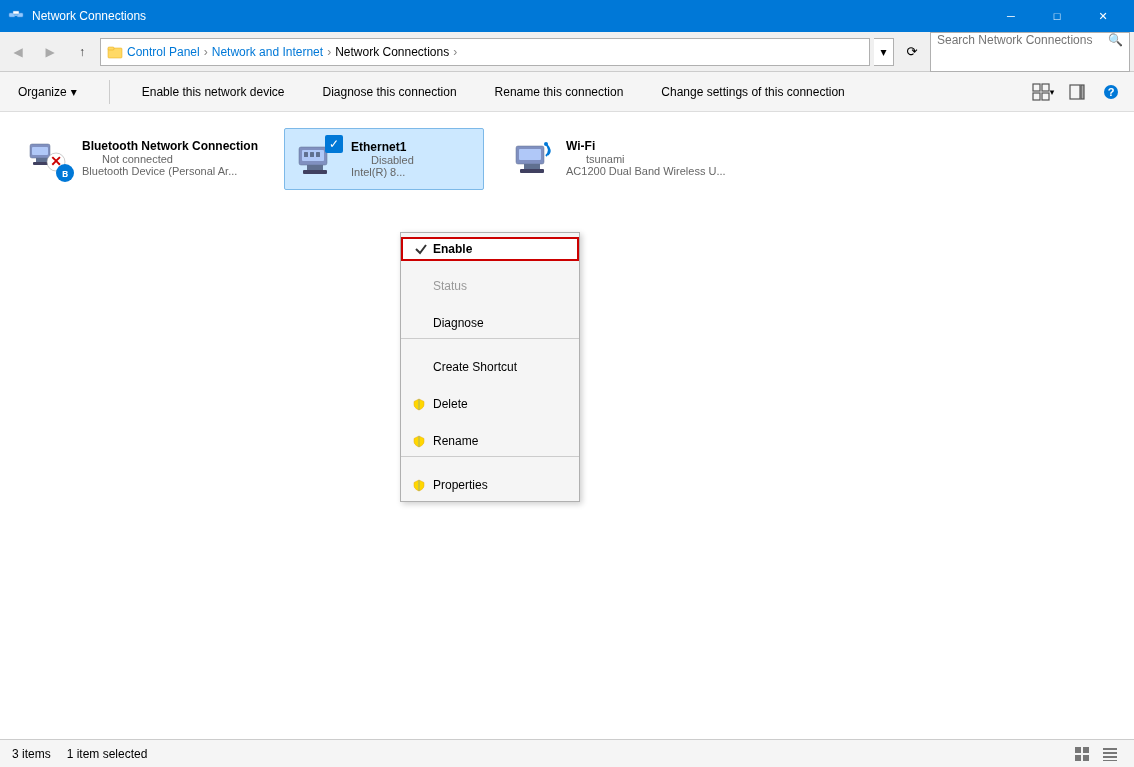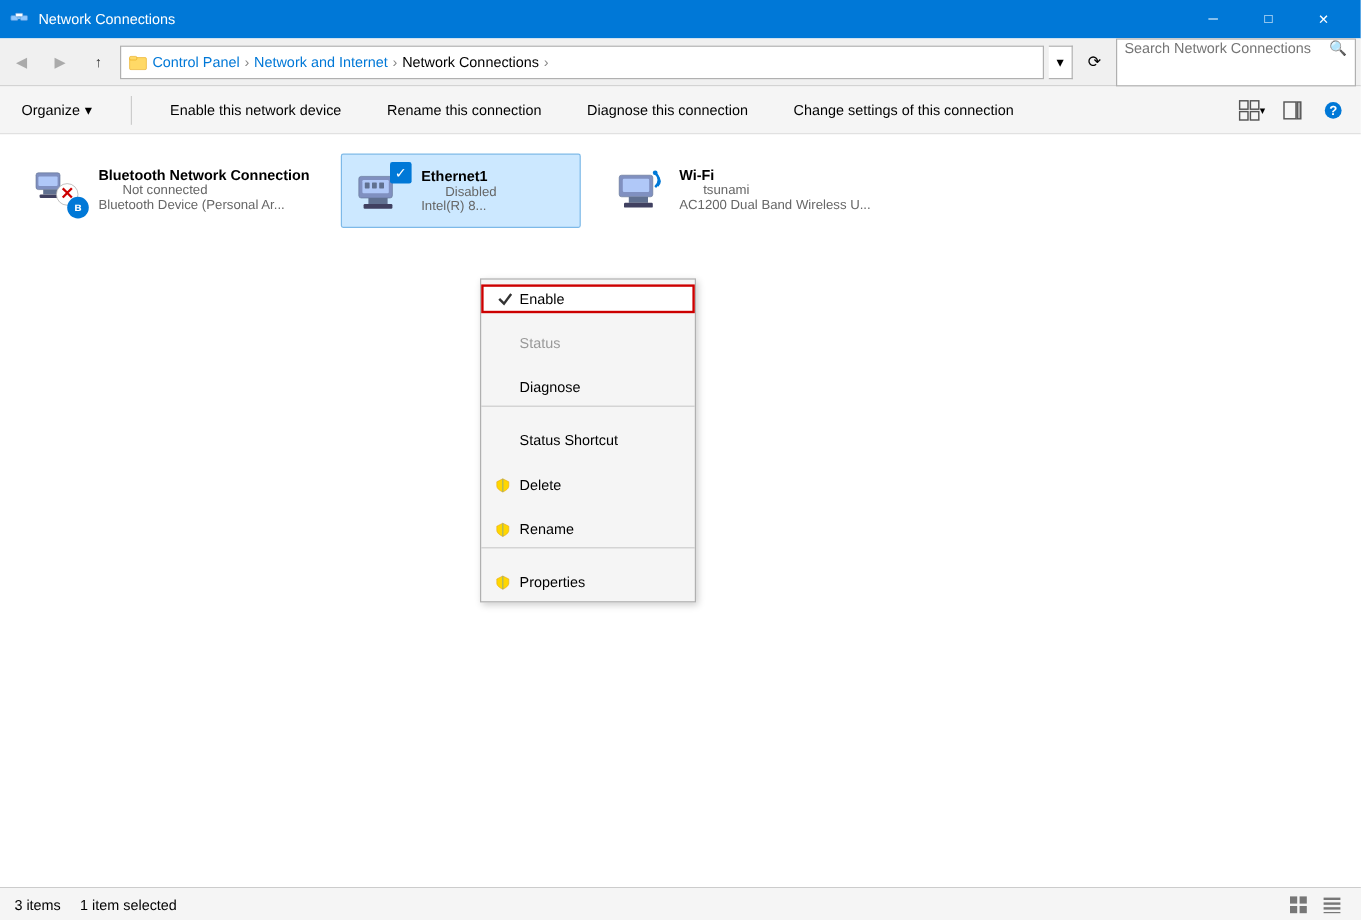--- a/index.html
+++ b/index.html
@@ -187,21 +187,21 @@
       padding: 18px 16px 5px 32px;
       font-size: 12px;
       cursor: pointer;
       gap: 6px;
       position: relative;
       color: #000;
     }
     .context-menu-item.highlighted {
       background: white;
       border: 2px solid #cc0000;
-      font-weight: 400;
+      font-weight: 700;
       padding: 3px 14px 3px 30px;
     }
     .context-menu-separator {
       height: 1px;
       background: #ccc;
       margin: 3px 0;
     }
     .context-menu-item-icon {
       position: absolute;
       left: 10px;
@@ -316,22 +316,22 @@
   </div>
 </div>
 
 <div class="toolbar">
   <button class="toolbar-btn">
     <span>Organize</span>
     <span>▾</span>
   </button>
   <div class="toolbar-separator"></div>
   <button class="toolbar-btn">Enable this network device</button>
+  <button class="toolbar-btn">Diagnose this connection</button>
   <button class="toolbar-btn">Rename this connection</button>
-  <button class="toolbar-btn">Diagnose this connection</button>
   <button class="toolbar-btn">Change settings of this connection</button>
 
   <div class="toolbar-right">
     <button class="toolbar-icon-btn">
       <svg width="18" height="18" viewBox="0 0 18 18">
         <rect x="1" y="1" width="7" height="7" fill="none" stroke="#555" stroke-width="1.2"></rect>
         <rect x="10" y="1" width="7" height="7" fill="none" stroke="#555" stroke-width="1.2"></rect>
         <rect x="1" y="10" width="7" height="7" fill="none" stroke="#555" stroke-width="1.2"></rect>
         <rect x="10" y="10" width="7" height="7" fill="none" stroke="#555" stroke-width="1.2"></rect>
       </svg>
@@ -426,21 +426,21 @@
       <span>Enable</span>
     </div>
     <div class="context-menu-item" style="color:#999;cursor:default;">
       <span>Status</span>
     </div>
     <div class="context-menu-item">
       <span>Diagnose</span>
     </div>
     <div class="context-menu-separator"></div>
     <div class="context-menu-item">
-      <span>Status Shortcut</span>
+      <span>Create Shortcut</span>
     </div>
     <div class="context-menu-item">
       <span class="context-menu-item-icon">
         <svg width="12" height="13" viewBox="0 0 12 13">
           <path d="M6 1 L11 3.5 L11 7 C11 10 6 12 6 12 C6 12 1 10 1 7 L1 3.5 Z" fill="#ffd700" stroke="#e6a817" stroke-width="0.5"></path>
           <path d="M6 1 L6 12" stroke="#4a90d9" stroke-width="1" opacity="0.5"></path>
         </svg>
       </span>
       <span>Delete</span>
     </div>

